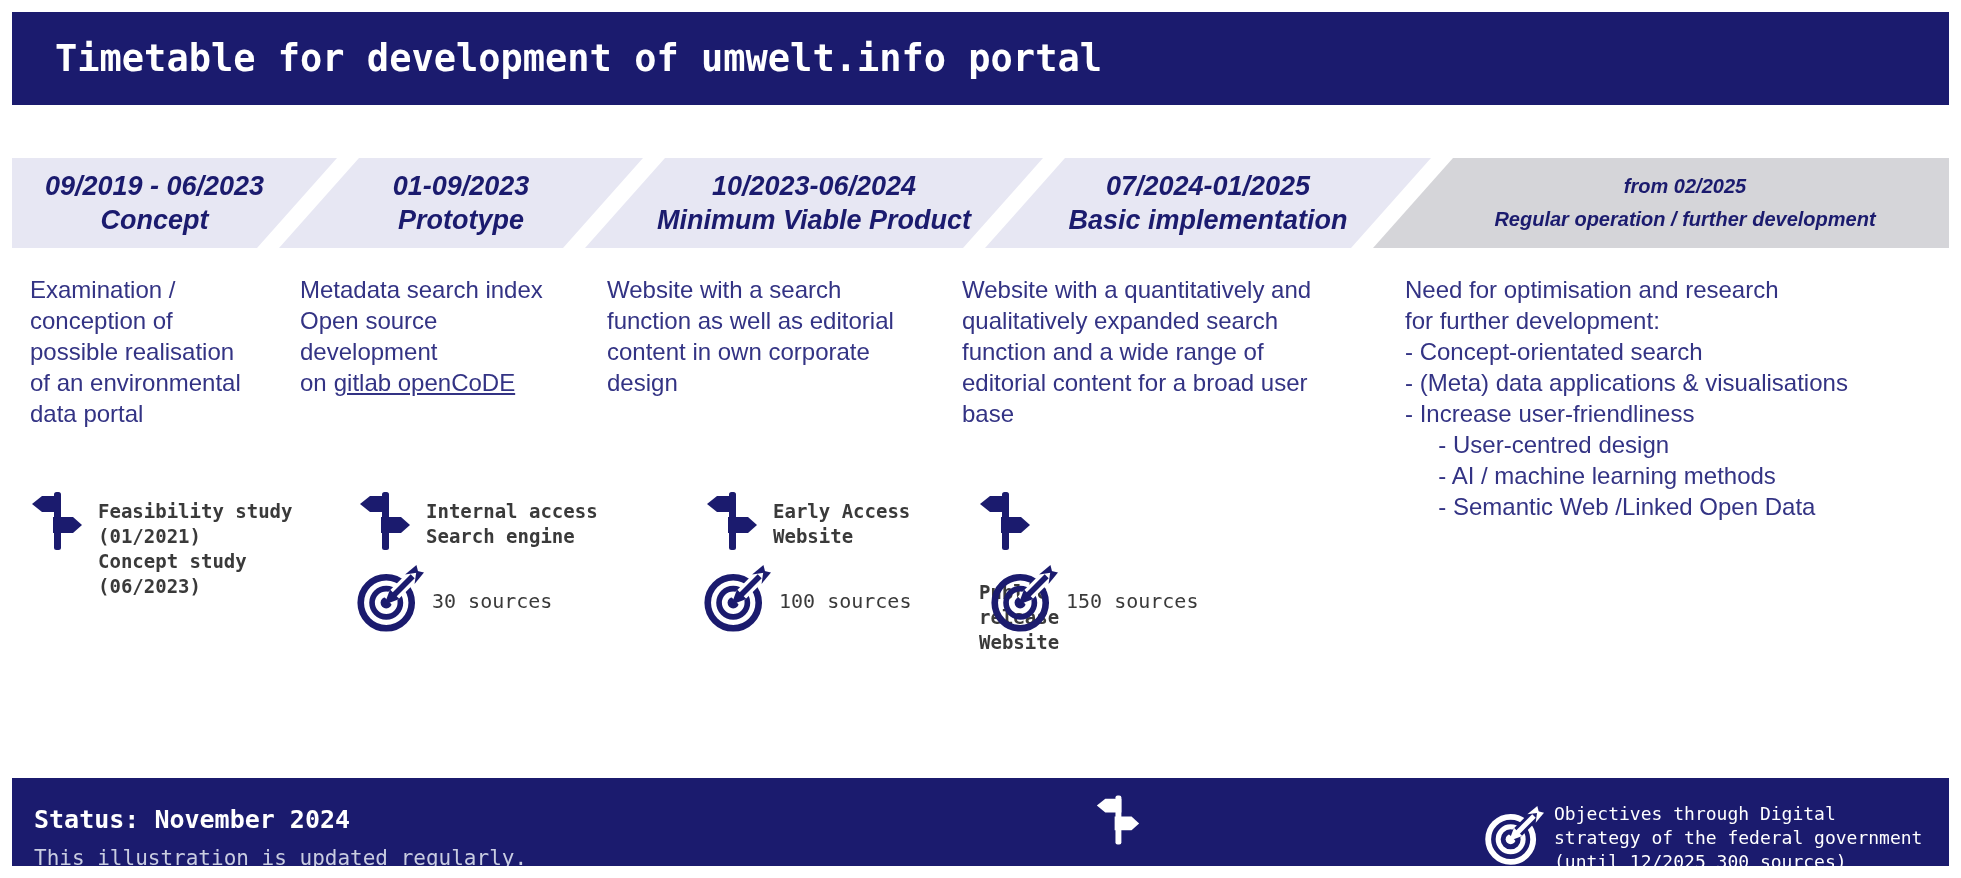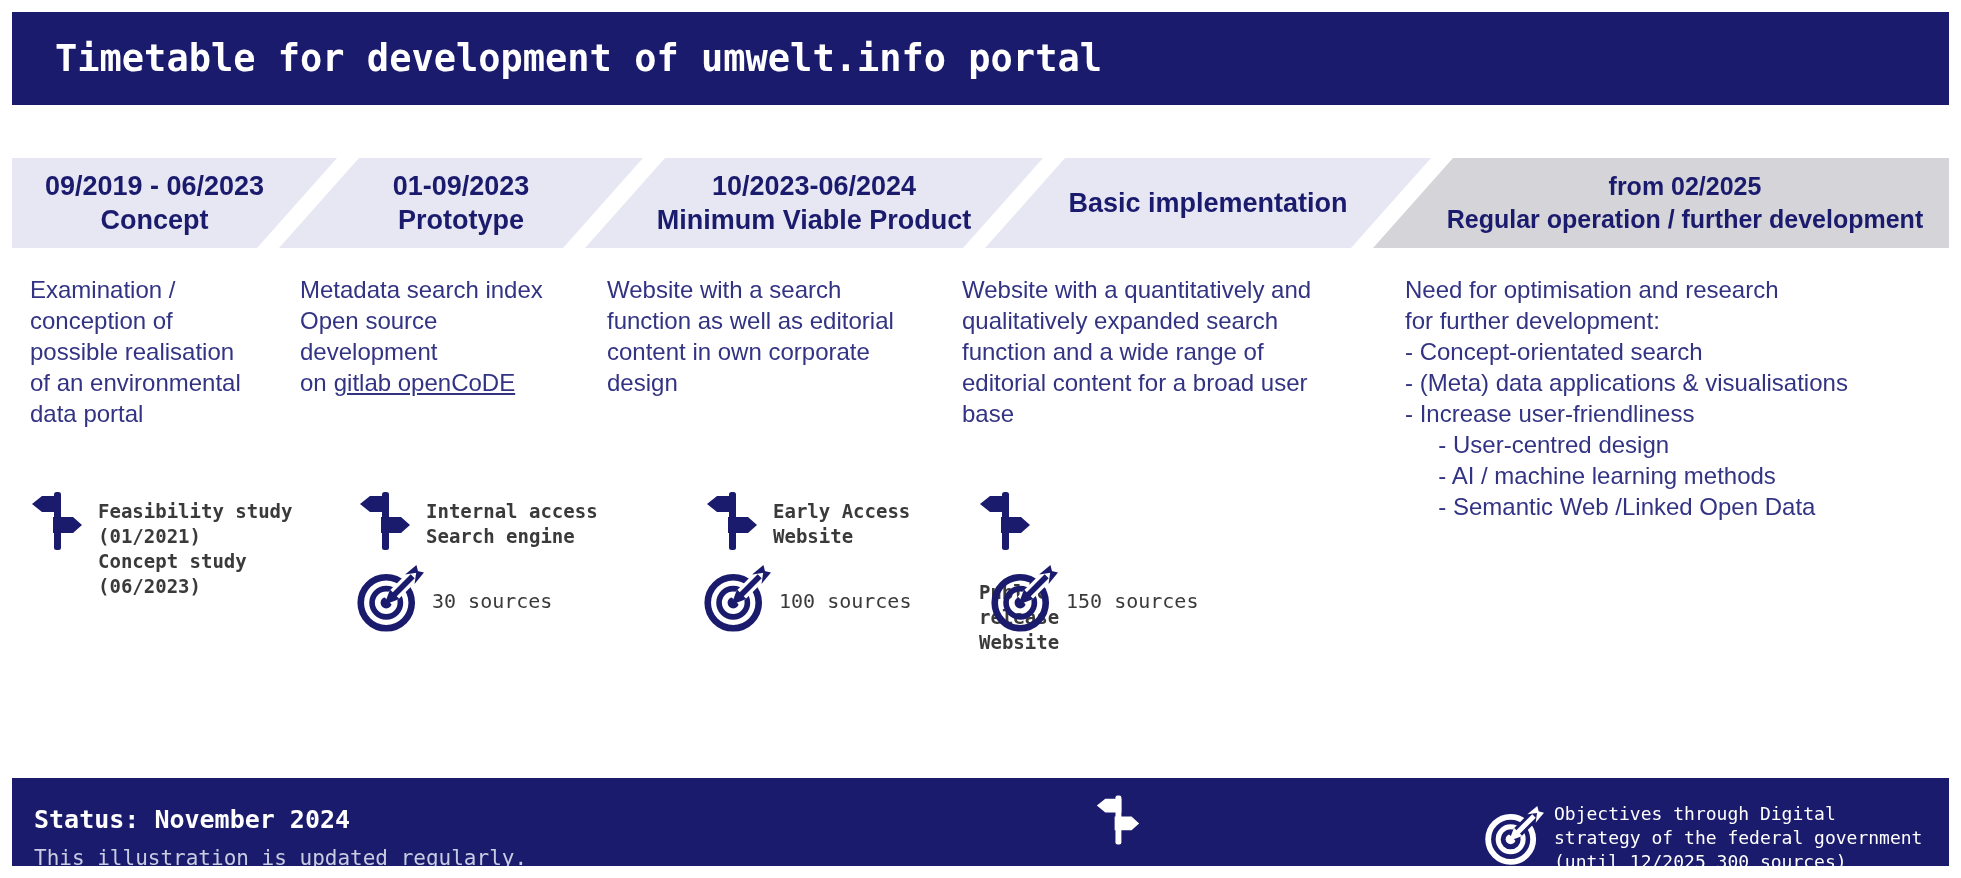--- a/index.html
+++ b/index.html
@@ -22,32 +22,32 @@
   .titlebar{
     position:absolute;left:0;top:0;width:100%;height:93px;background:var(--navy);
     display:flex;align-items:center;
   }
   .titlebar h1{
     margin-left:43px;font-family:"DejaVu Sans Mono",monospace;font-weight:bold;
     font-size:37px;color:#ffffff;white-space:nowrap;letter-spacing:0;
   }
 
   
-  .band{position:absolute;left:0;top:146px;width:1937px;height:90px;}
+  .band{position:absolute;left:0;top:146px;width:1937px;height:90px;font-style:italic;}
   .seg{
     position:absolute;top:0;height:100%;background:var(--lavender);color:var(--navy);
     display:flex;flex-direction:column;justify-content:center;align-items:center;
     font-weight:bold;font-size:27px;line-height:34px;text-align:center;white-space:nowrap;
   }
   .seg1{left:0;width:325px;clip-path:polygon(0 0,100% 0,calc(100% - 80px) 100%,0 100%);padding-right:40px;}
   .seg2{left:267px;width:364px;clip-path:polygon(80px 0,100% 0,calc(100% - 80px) 100%,0 100%);}
   .seg3{left:573px;width:458px;clip-path:polygon(80px 0,100% 0,calc(100% - 80px) 100%,0 100%);}
   .seg4{left:973px;width:446px;clip-path:polygon(80px 0,100% 0,calc(100% - 80px) 100%,0 100%);}
   .seg5{left:1361px;width:576px;clip-path:polygon(80px 0,100% 0,100% 100%,0 100%);
-        background:var(--gray);padding-left:48px;font-size:25px;line-height:33px;text-align:right;}
+        background:var(--gray);padding-left:48px;font-size:20px;line-height:33px;text-align:right;}
 
   
   .col{position:absolute;top:262px;color:var(--body-text);font-size:24px;line-height:31px;}
   .pre{white-space:pre-line;}
   .col1{left:18px;width:260px;}
   .col2{left:288px;width:320px;}
   .col3{left:595px;width:380px;}
   .col4{left:950px;width:420px;}
   .col5{left:1393px;width:540px;}
   .linkline a{color:var(--body-text);text-decoration:underline;margin-left:7px;}
@@ -94,20 +94,21 @@
       </div>
       <div class="seg seg2">
         <div>01-09/2023</div>
         <div>Prototype</div>
       </div>
       <div class="seg seg3">
         <div>10/2023-06/2024</div>
         <div>Minimum Viable Product</div>
       </div>
       <div class="seg seg4">
+        <div>07/2024-01/2025</div>
         <div>Basic implementation</div>
       </div>
       <div class="seg seg5">
         <div>from 02/2025</div>
         <div>Regular operation / further development</div>
       </div>
     </div>
 
     <section class="col col1">
       <p class="pre">Examination /

